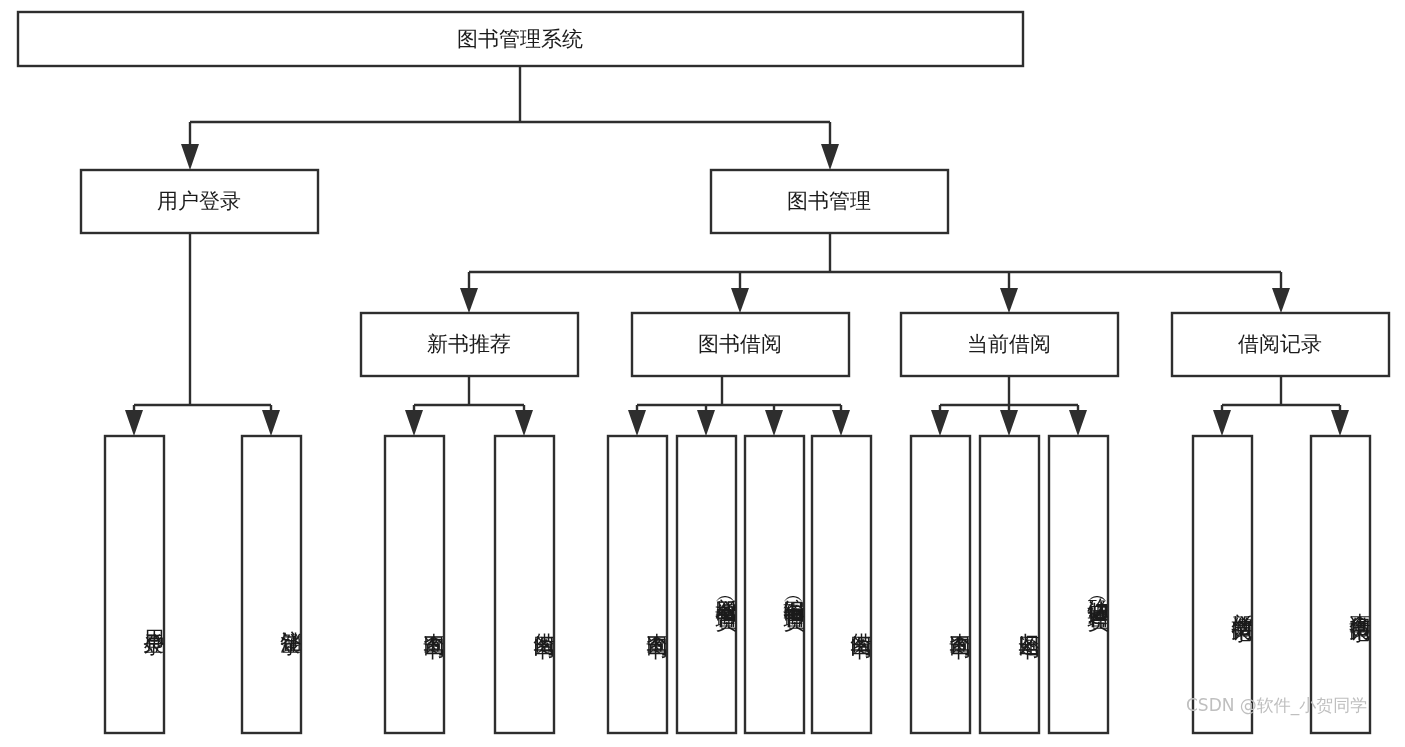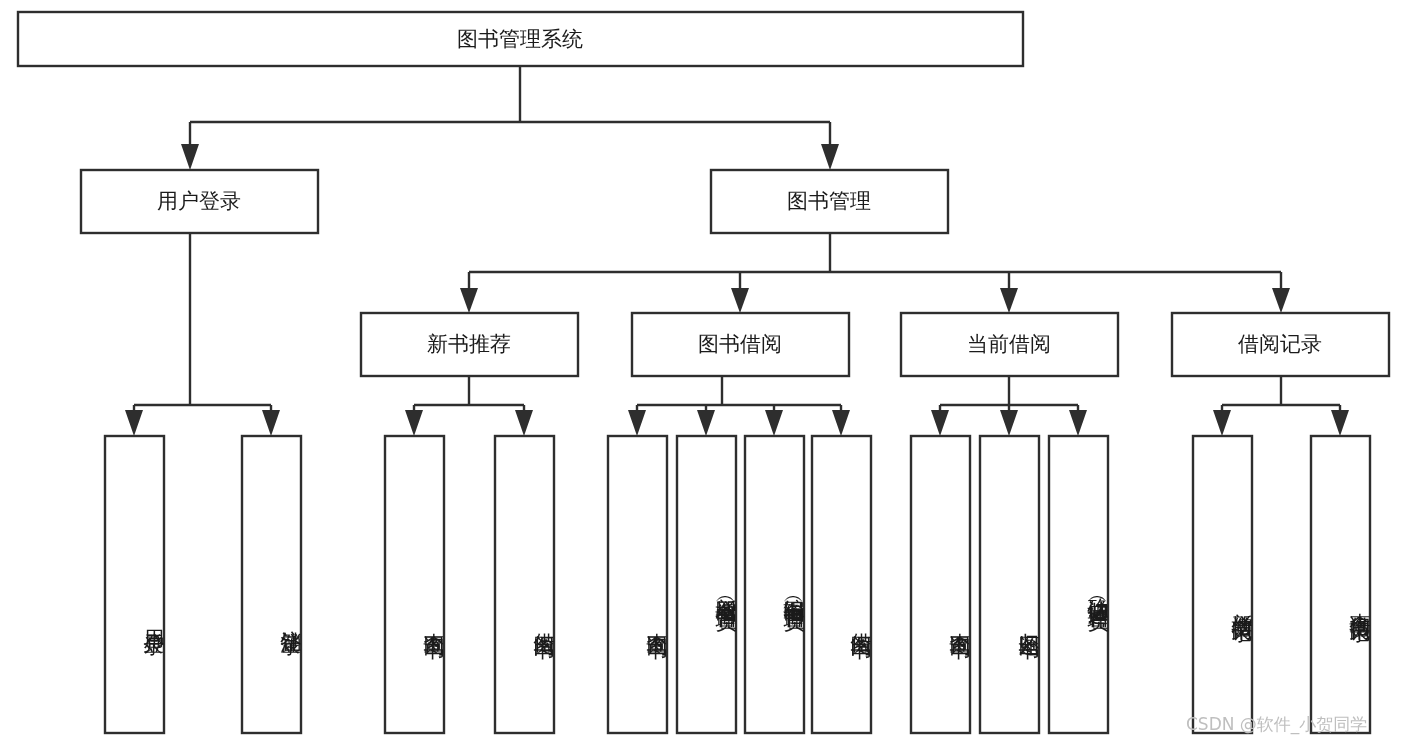--- a/index.html
+++ b/index.html
@@ -62,21 +62,21 @@
     justify-content: center;
     pointer-events: none;
   }
   .watermark {
     position: absolute;
     font-family: "DejaVu Sans", "Liberation Sans", sans-serif;
     font-size: 17px;
     color: #bfbfbf;
     white-space: nowrap;
     left: 1186px;
-    top: 713px;
+    top: 694px;
   }
 </style>
 </head>
 <body>
 
 <div id="diagram-root">
 
   <svg class="canvas" viewBox="0 0 1405 747">
 
     <g>

